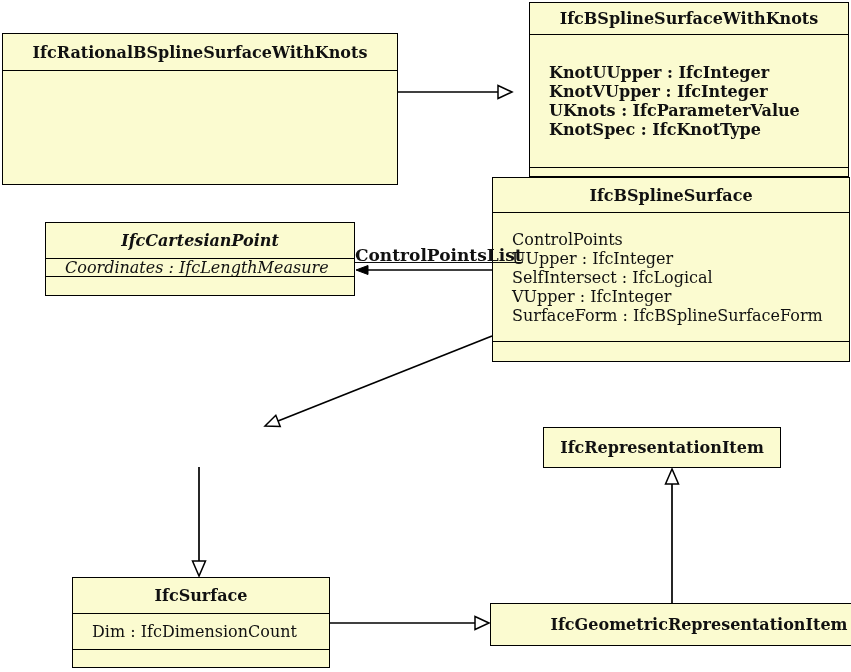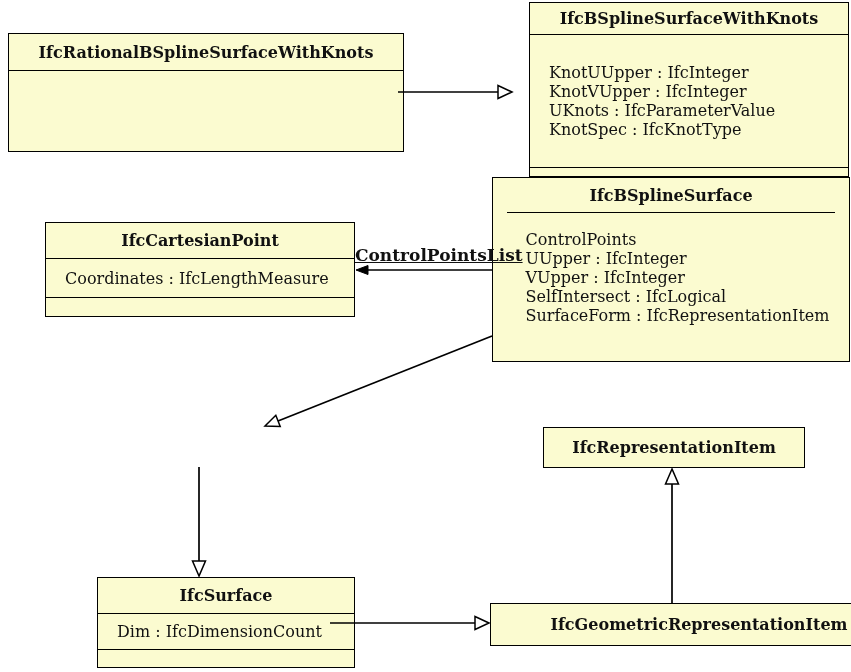--- a/index.html
+++ b/index.html
@@ -63,70 +63,70 @@
   #edges-layer polygon.filled { fill: var(--box-border); stroke: var(--box-border); stroke-width: 1; }
   .edge-label {
     position: absolute;
     z-index: 7;
     font-size: 17px;
     font-weight: bold;
     white-space: nowrap;
   }
   
   #cls-withknots { z-index: 1; }
-  #cls-bspline   { z-index: 2; align-items: center; }
+  #cls-bspline   { z-index: 2; }
   .z3 { z-index: 3; }
 </style>
 </head>
 <body>
 
 <div id="canvas">
 
   <div class="uml-class" id="cls-withknots" style="left:513px; top:2px; width:320px; height:175px;margin-left:16px;">
     <div class="uml-title" style="height:31px;">IfcBSplineSurfaceWithKnots</div>
-    <div class="uml-attrs" style="flex:0 0 auto; height:133px;">
+    <div class="uml-attrs" style="flex:0 0 auto; height:133px;font-weight:bold;">
       <div class="uml-attr">KnotUUpper : IfcInteger</div>
       <div class="uml-attr">KnotVUpper : IfcInteger</div>
       <div class="uml-attr">UKnots : IfcParameterValue</div>
       <div class="uml-attr">KnotSpec : IfcKnotType</div>
     </div>
     <div class="uml-empty" style="flex:1 1 auto;"></div>
   </div>
 
   <div class="uml-class" id="cls-bspline" style="left:492px; top:177px; width:358px; height:185px;">
     <div class="uml-title" style="height:34px;">IfcBSplineSurface</div>
     <div class="uml-attrs">
       <div class="uml-attr">ControlPoints</div>
       <div class="uml-attr">UUpper : IfcInteger</div>
+      <div class="uml-attr">SelfIntersect : IfcLogical</div>
       <div class="uml-attr">VUpper : IfcInteger</div>
-      <div class="uml-attr">SelfIntersect : IfcLogical</div>
-      <div class="uml-attr">SurfaceForm : IfcRepresentationItem</div>
+      <div class="uml-attr">SurfaceForm : IfcBSplineSurfaceForm</div>
     </div>
     <div class="uml-empty" style="height:20px;"></div>
   </div>
 
-  <div class="uml-class z3" style="left:8px; top:33px; width:396px; height:119px;">
+  <div class="uml-class z3" style="left:2px; top:33px; width:396px; height:152px;">
     <div class="uml-title" style="height:36px;">IfcRationalBSplineSurfaceWithKnots</div>
     <div class="uml-empty" style="height:21px;"></div>
   </div>
 
-  <div class="uml-class z3" style="left:45px; top:222px; width:310px; height:95px;">
+  <div class="uml-class z3" style="left:45px; top:222px; width:310px; height:74px;font-style:italic;">
     <div class="uml-title" style="height:35px;">IfcCartesianPoint</div>
     <div class="uml-attrs">
       <div class="uml-attr">Coordinates : IfcLengthMeasure</div>
     </div>
     <div class="uml-empty" style="height:19px;"></div>
   </div>
 
 
-  <div class="uml-class single z3" style="left:543px; top:427px; width:262px; height:41px;">
+  <div class="uml-class single z3" style="left:543px; top:427px; width:238px; height:41px;">
     <div class="uml-title">IfcRepresentationItem</div>
   </div>
 
-  <div class="uml-class z3" style="left:72px; top:577px; width:258px; height:91px;margin-left:25px;">
+  <div class="uml-class z3" style="left:72px; top:577px; width:258px; height:91px;">
     <div class="uml-title" style="height:35px;">IfcSurface</div>
     <div class="uml-attrs">
       <div class="uml-attr">Dim : IfcDimensionCount</div>
     </div>
     <div class="uml-empty" style="height:18px;"></div>
   </div>
 
   <div class="uml-class single z3" style="left:490px; top:603px; width:418px; height:43px;">
     <div class="uml-title">IfcGeometricRepresentationItem</div>
   </div>

